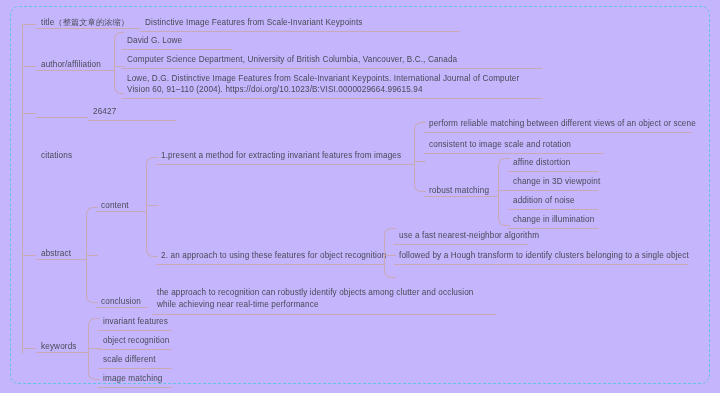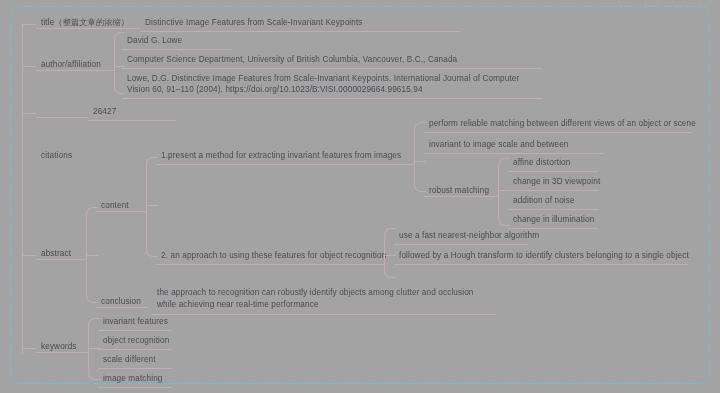--- a/index.html
+++ b/index.html
@@ -5,21 +5,21 @@
   html,body{margin:0;padding:0;}
   body{
     width:720px;height:393px;
     background:#ffffff;
     font-family:"Liberation Sans","DejaVu Sans",sans-serif;
     overflow:hidden;
   }
   #canvas{
     position:relative;
     width:720px;height:393px;
-    background:#a3a3a3;
+    background:#c4b5fd;
   }
 
   
   .toolbar{
     position:absolute;top:-6px;right:8px;
     display:flex;gap:14px;align-items:center;
     opacity:.28;
   }
   .toolbar .tb-ic{
     width:11px;height:11px;
@@ -133,21 +133,21 @@
 
   <div class="node" style="left:156px;top:148px;width:258px;">1.present a method for extracting  invariant features from images</div>
 
   <div class="node" style="left:156px;top:248px;width:228px;">2. an approach to using these features for object recognition</div>
 
   <div class="shell" style="left:414px;top:122px;width:12px;height:70px;"></div>
   <div class="hline" style="left:414px;top:161px;width:12px;"></div>
 
   <div class="node" style="left:424px;top:116px;width:268px;">perform reliable matching between different views of an object or scene</div>
 
-  <div class="node" style="left:424px;top:137px;width:180px;">invariant to image scale and between</div>
+  <div class="node" style="left:424px;top:137px;width:180px;">consistent to image scale and rotation</div>
 
   <div class="node" style="left:424px;top:183px;width:74px;border-bottom:none;">robust matching</div>
   <div class="hline" style="left:424px;top:196px;width:74px;"></div>
 
   <div class="shell" style="left:498px;top:158px;width:12px;height:68px;"></div>
   <div class="hline" style="left:498px;top:190px;width:12px;"></div>
 
   <div class="node" style="left:508px;top:155px;width:90px;">affine distortion</div>
   <div class="node" style="left:508px;top:174px;width:90px;">change in 3D viewpoint</div>
   <div class="node" style="left:508px;top:193px;width:90px;">addition of noise</div>

